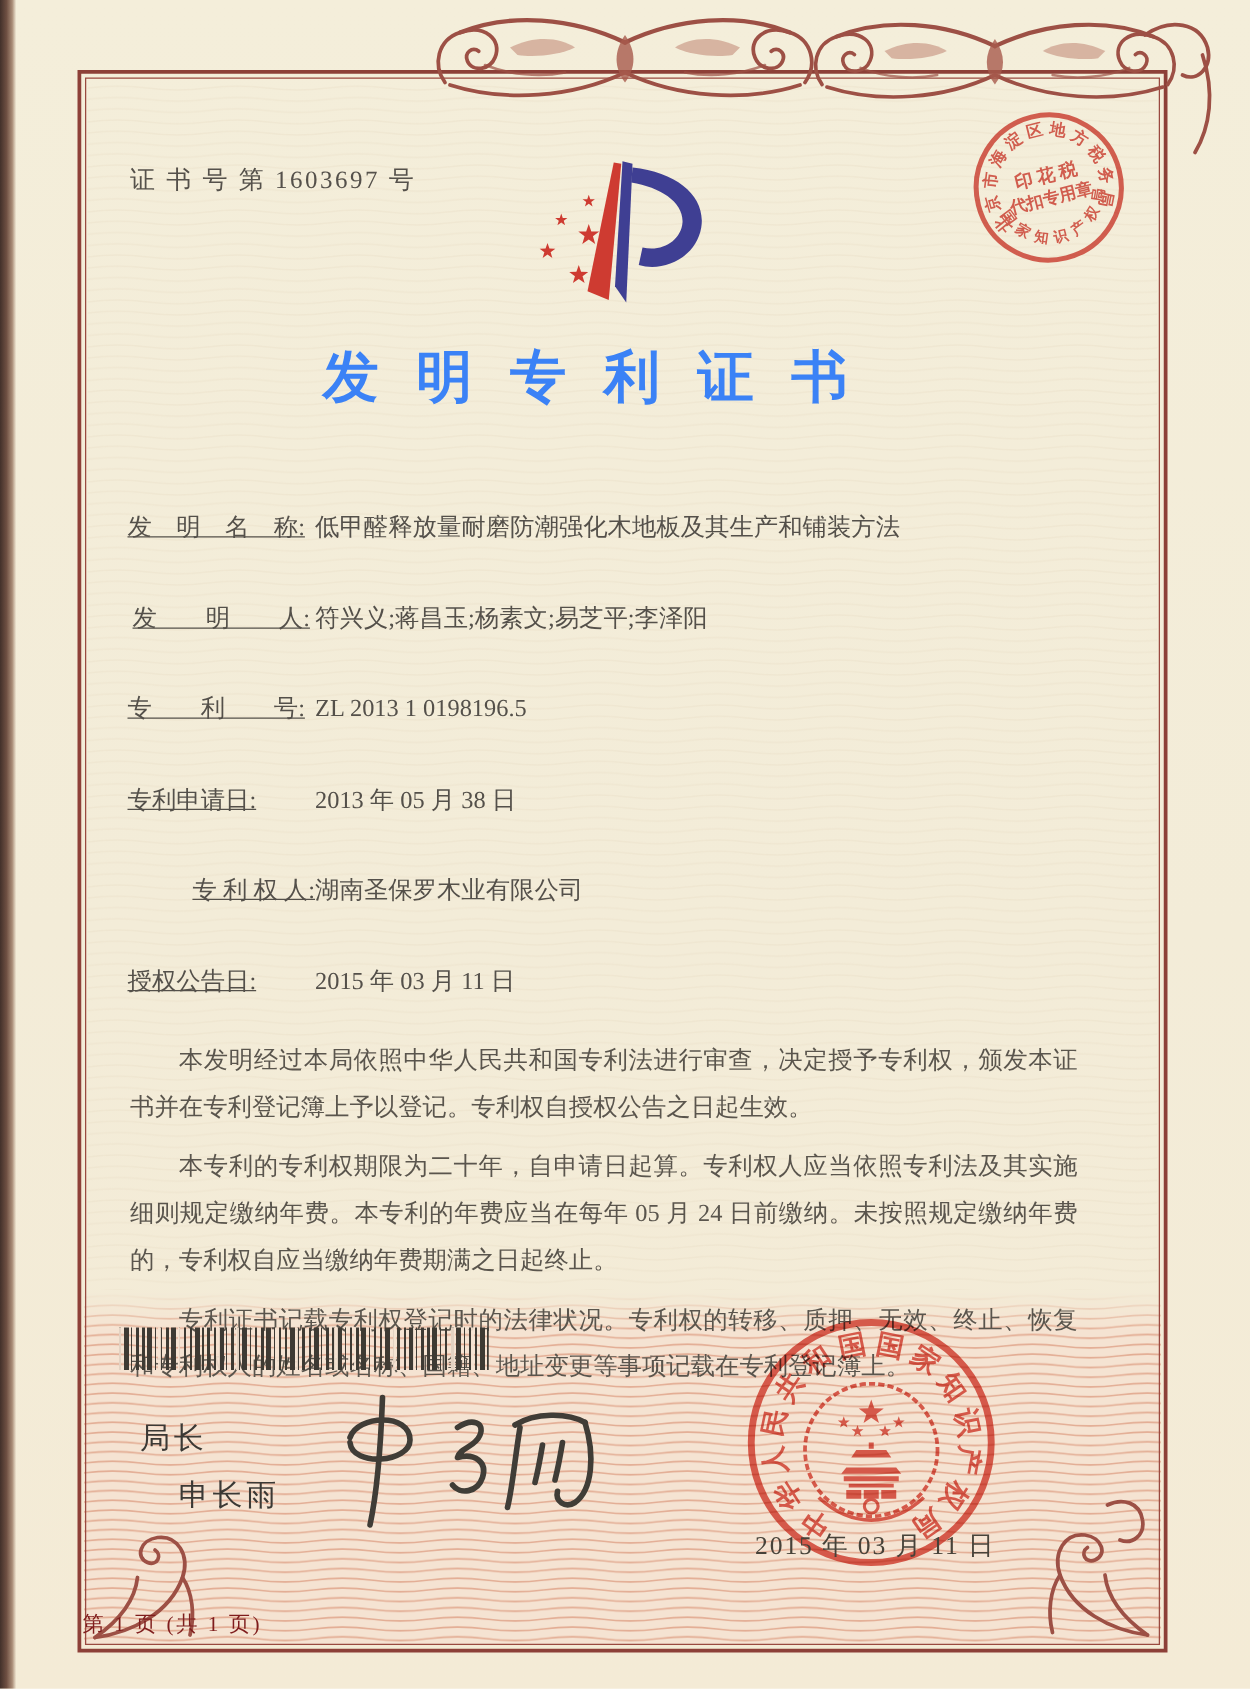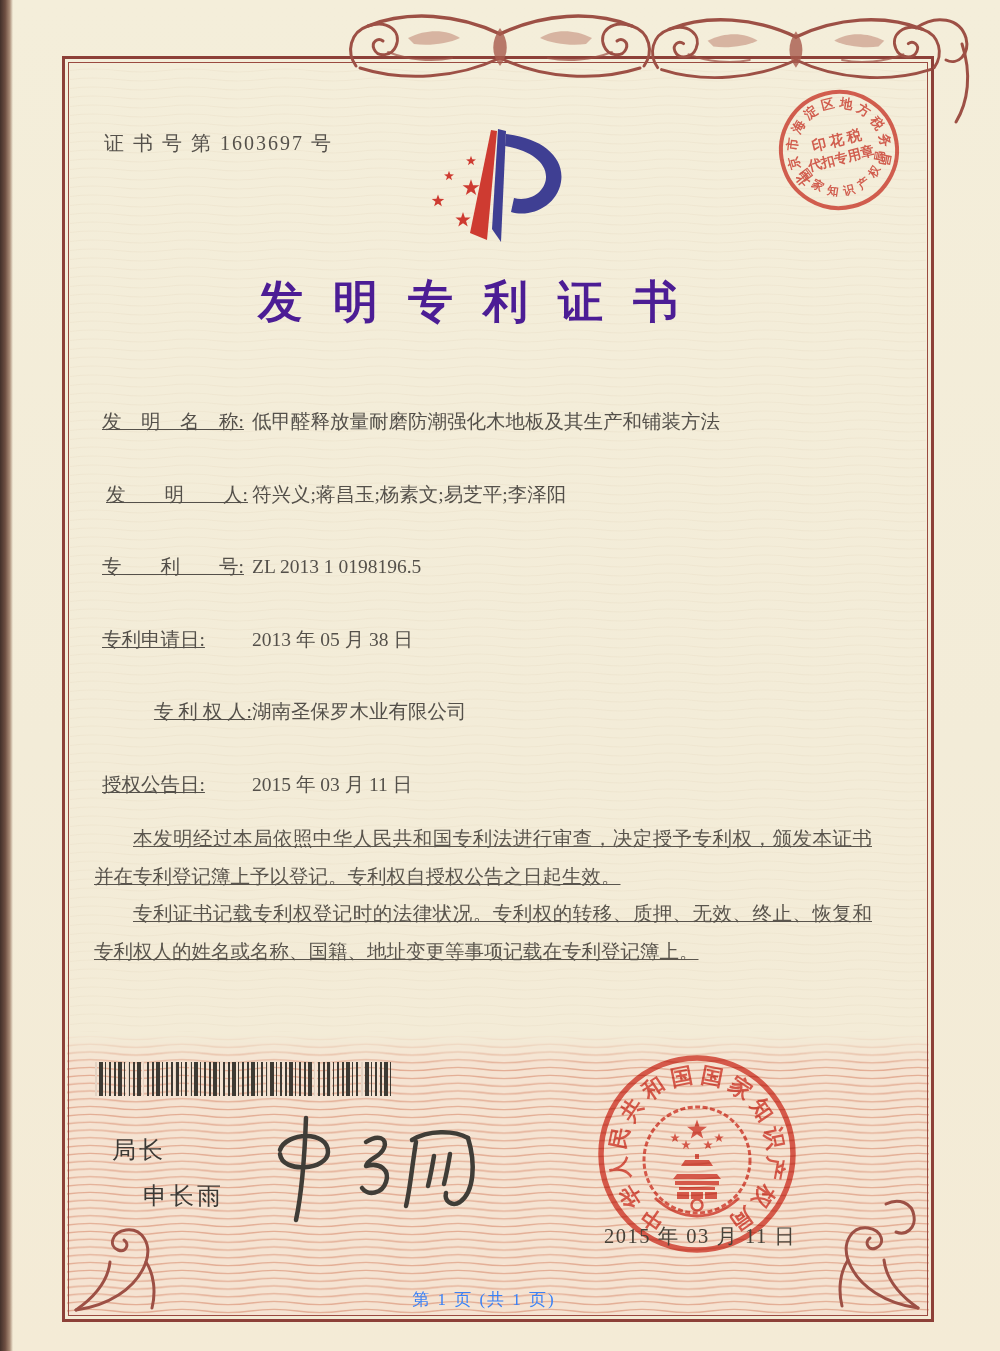--- a/index.html
+++ b/index.html
@@ -15,35 +15,35 @@
   .frame-inner{position:absolute;inset:3px;border:1px solid #9a4a40;}
   
   .waves-faint{left:70px;top:66px;width:856px;height:966px;opacity:.45;pointer-events:none;}
   
   .pinkzone{left:67px;top:1034px;width:862px;height:282px;background:#f5e3d2;
             -webkit-mask-image:linear-gradient(180deg,transparent 0,#000 30px);
             mask-image:linear-gradient(180deg,transparent 0,#000 30px);}
   .pinkzone svg{display:block;}
   .certno{left:92px;top:130px;font-size:20px;letter-spacing:2px;color:#55514b;margin-left:12px;}
   .title{left:62px;top:272px;width:872px;text-align:center;font-size:45px;font-weight:bold;
-         letter-spacing:30px;color:#4c1d95;transform:translateX(-15px);}
+         letter-spacing:30px;color:#3b82f6;transform:translateX(-15px);}
   .row{left:102px;font-size:19.5px;color:#54504a;white-space:nowrap;}
   .row .lbl{display:inline-block;width:150px;text-decoration:underline;}
   .r1{top:408px;} .r2{top:481px;text-align:center;} .r3{top:553px;} .r4{top:626px;} .r5{top:698px;text-align:right;} .r6{top:771px;}
   .paras{left:94px;top:820px;width:778px;font-size:19.5px;line-height:37.5px;color:#5a554d;
          text-align:justify;}
-  .paras p{margin:0;text-indent:2em;text-decoration:underline;}
+  .paras p{margin:10px;text-indent:2em;}
   .barcode{left:95px;top:1062px;width:296px;height:34px;
      background:
        repeating-linear-gradient(90deg, rgba(245,227,210,.9) 0 2px, transparent 2px 31px, rgba(245,227,210,.9) 31px 34px, transparent 34px 47px),
        repeating-linear-gradient(90deg,#3e3a33 0 2px, transparent 2px 4px, #3e3a33 4px 8px, transparent 8px 10px, #3e3a33 10px 11px, transparent 11px 14px, #3e3a33 14px 16px, transparent 16px 19px);}
   .signer{left:112px;font-family:"Liberation Sans", sans-serif;color:#3b3935;font-size:24px;letter-spacing:3px;}
   .st1{top:1134px;} .st2{top:1180px;margin-left:31px;}
   .sealdate{left:604px;top:1222px;font-size:20.5px;letter-spacing:1.5px;color:#474239;}
-  .footer{left:66px;top:1288px;width:780px;text-align:center;font-size:17px;color:#3b82f6;letter-spacing:2px;margin-left:28px;}
+  .footer{left:66px;top:1288px;width:780px;font-size:17px;color:#7f1d1d;letter-spacing:2px;}
   .stamped{mix-blend-mode:multiply;}
 </style>
 </head>
 <body>
 
 <div class="abs spine"></div>
 
 <svg class="abs waves-faint" width="856" height="966">
   <defs>
     <pattern id="wvf" width="96" height="9" patternUnits="userSpaceOnUse">
@@ -174,20 +174,21 @@
 </div>
 <div class="abs row r5">
   <span class="lbl">专 利 权 人:</span><span>湖南圣保罗木业有限公司</span>
 </div>
 <div class="abs row r6">
   <span class="lbl">授权公告日:</span><span>2015 年 03 月 11 日</span>
 </div>
 
 <div class="abs paras">
   <p>本发明经过本局依照中华人民共和国专利法进行审查，决定授予专利权，颁发本证书并在专利登记簿上予以登记。专利权自授权公告之日起生效。</p>
+  <p>本专利的专利权期限为二十年，自申请日起算。专利权人应当依照专利法及其实施细则规定缴纳年费。本专利的年费应当在每年 05 月 24 日前缴纳。未按照规定缴纳年费的，专利权自应当缴纳年费期满之日起终止。</p>
   <p>专利证书记载专利权登记时的法律状况。专利权的转移、质押、无效、终止、恢复和专利权人的姓名或名称、国籍、地址变更等事项记载在专利登记簿上。</p>
 </div>
 
 <div class="abs barcode"></div>
 
 <div class="abs signer st1">局长</div>
 <div class="abs signer st2">申长雨</div>
 
 <svg class="abs" style="left:250px;top:1112px;" width="240" height="115" viewBox="0 0 240 115">
   <g stroke="#403d37" stroke-width="4.5" fill="none" stroke-linecap="round" stroke-linejoin="round">

